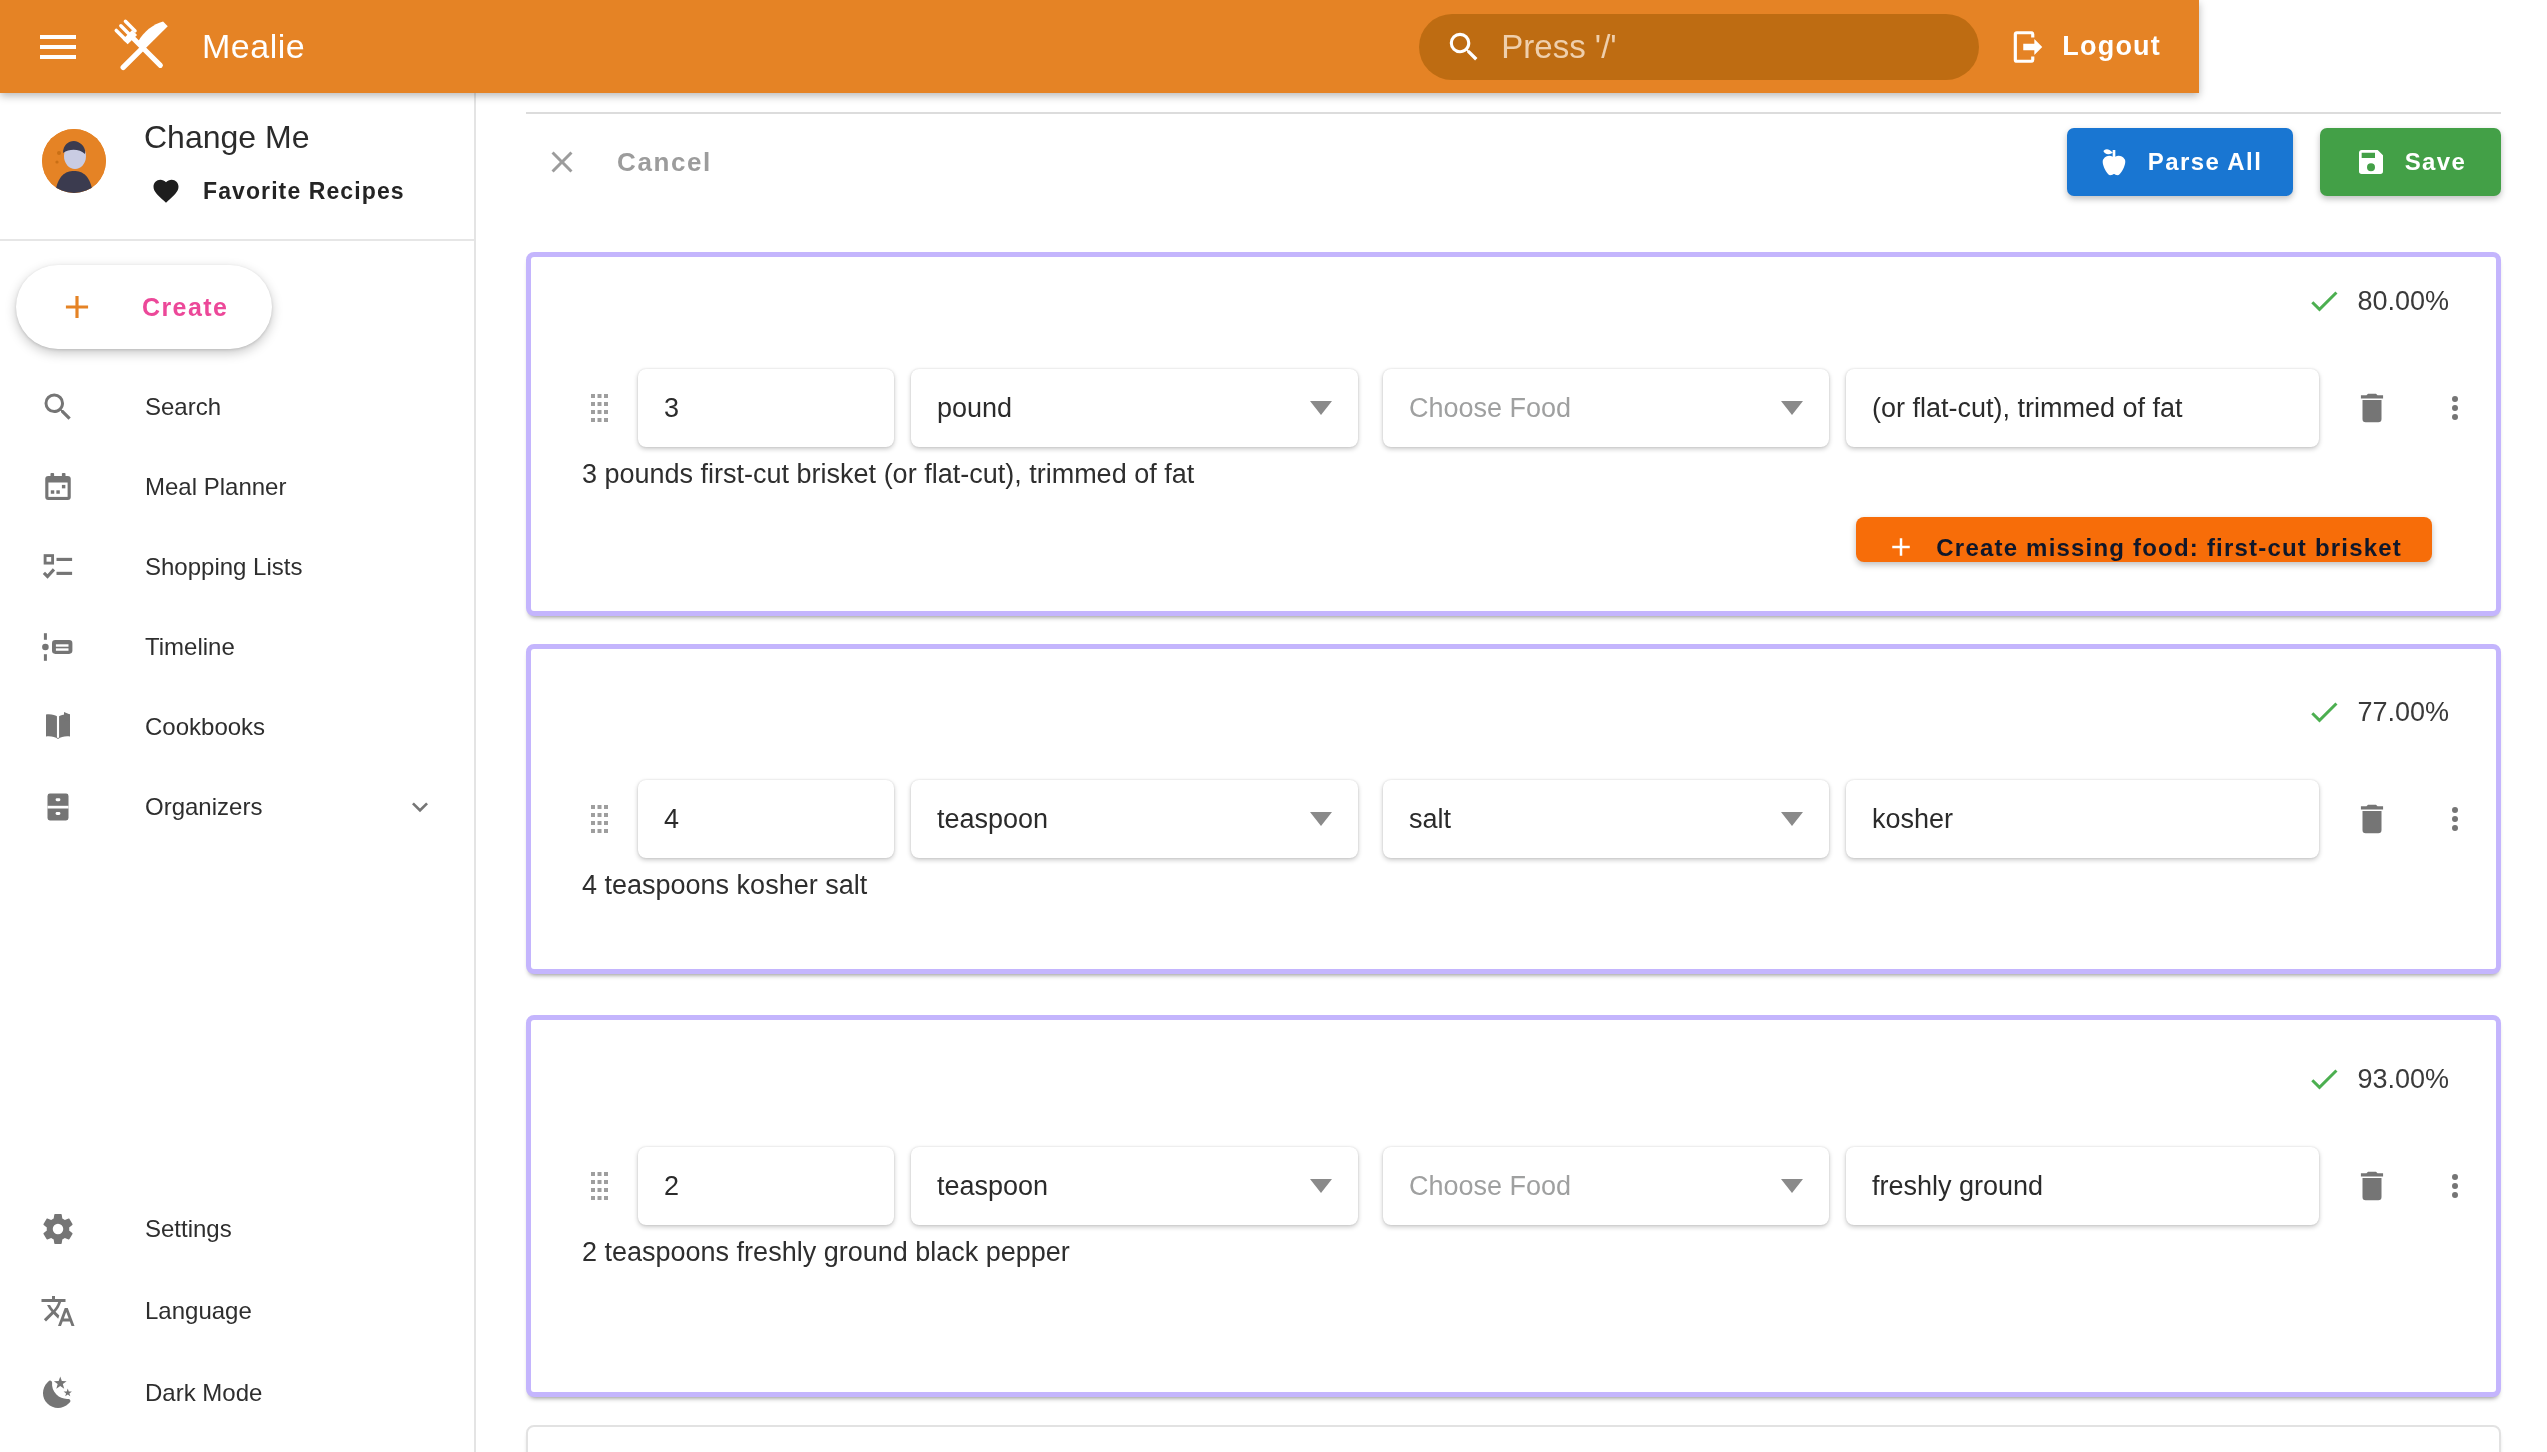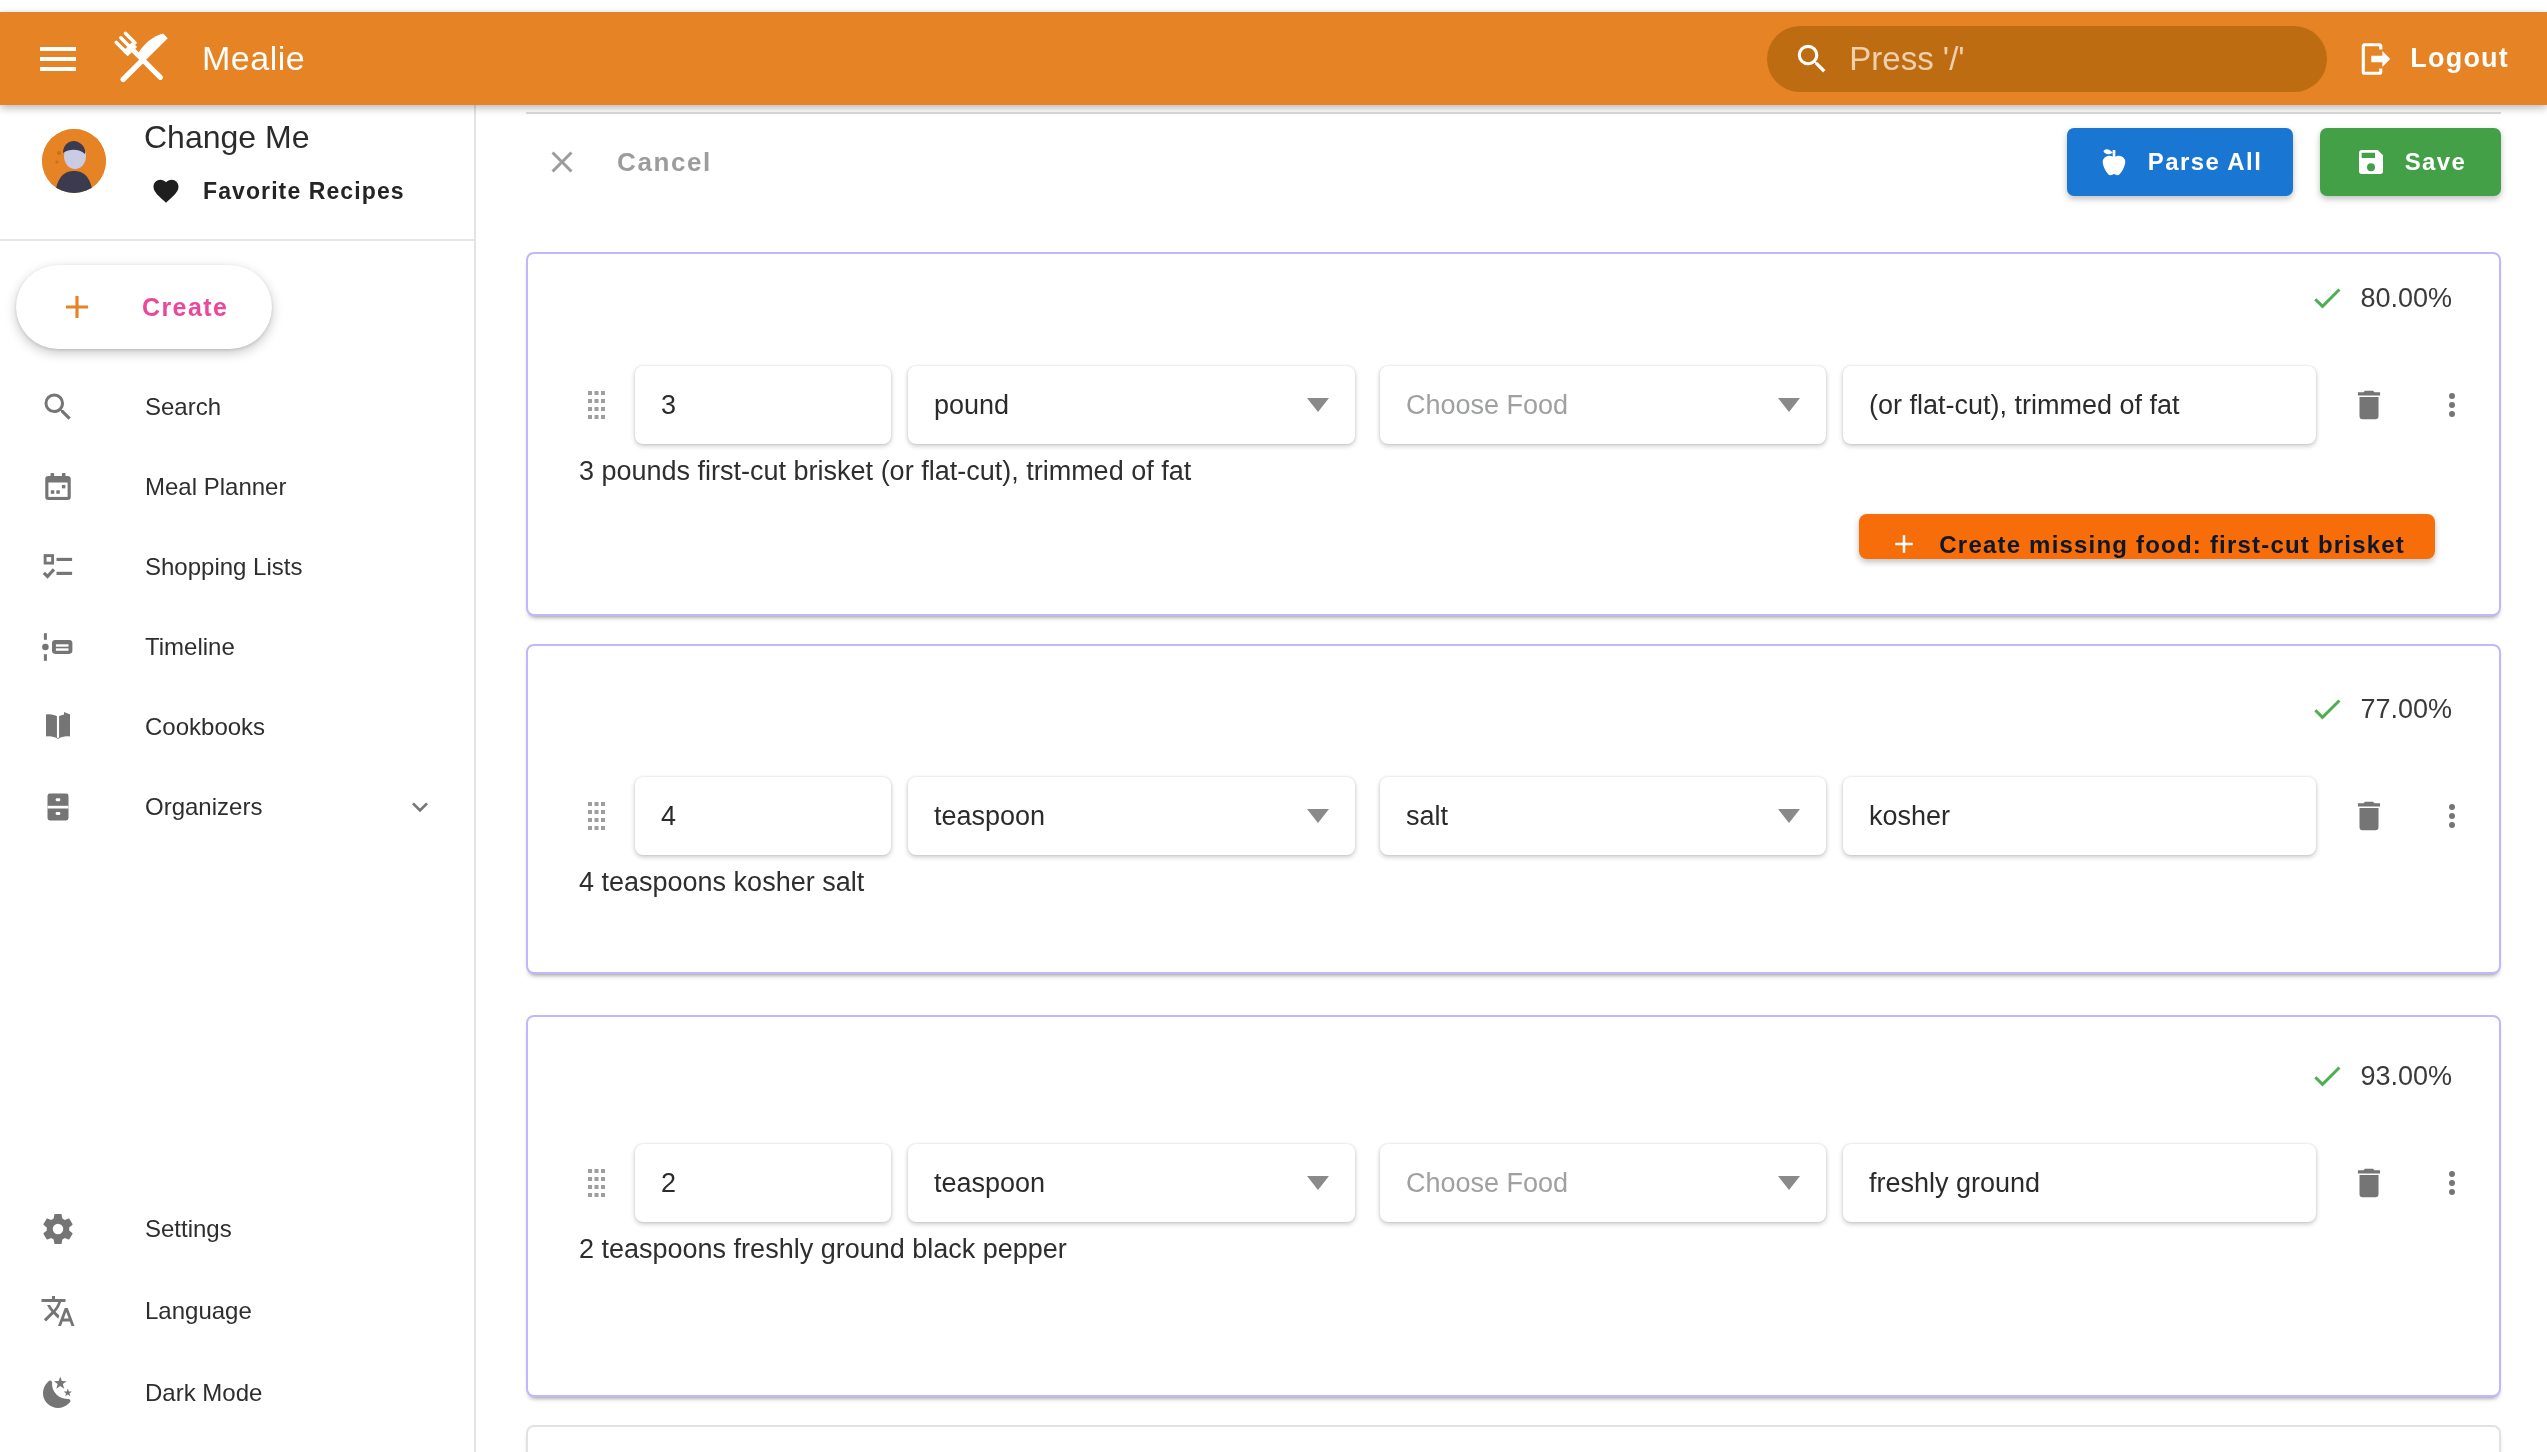--- a/index.html
+++ b/index.html
@@ -1,22 +1,22 @@
 <!DOCTYPE html>
 <html><head>
 <meta charset="utf-8">
 <style>
   * { margin:0; padding:0; box-sizing:border-box; }
   html,body { width:2547px; height:1453px; overflow:hidden; background:#fff;
               font-family:"Liberation Sans","DejaVu Sans",sans-serif; }
 
   
-  .navbar { position:absolute; left:0; top:0; width:2547px; height:93px;
+  .navbar { position:absolute; left:0; top:0; width:2199px; height:93px;
             background:#E58325; display:flex; align-items:center;
-            box-shadow:0 3px 8px rgba(0,0,0,0.28); z-index:30;margin-top:12px; }
+            box-shadow:0 3px 8px rgba(0,0,0,0.28); z-index:30; }
   .hamburger { margin-left:26px; width:64px; height:64px; display:flex;
                align-items:center; justify-content:center; cursor:pointer; }
   .logo { margin-left:14px; width:76px; height:76px; }
   .app-title { margin-left:22px; color:#fff; font-size:34px; letter-spacing:0.5px; }
   .search-pill { margin-left:auto; width:560px; height:66px; border-radius:33px;
                  background:#BE6C12; display:flex; align-items:center; padding:0 26px; }
   .search-pill .ph { margin-left:18px; font-size:33px; color:rgba(255,240,224,0.75); }
   .logout-btn { margin-left:30px; margin-right:38px; display:flex; align-items:center;
                 gap:15px; color:#fff; font-size:27px; font-weight:700;
                 letter-spacing:1.2px; cursor:pointer; }
@@ -60,21 +60,21 @@
   .cancel-btn span { font-size:26px; font-weight:700; letter-spacing:1.6px; color:#9C9C9C; }
   .btn { display:flex; align-items:center; justify-content:center; gap:18px;
          border-radius:7px; color:#fff; font-size:24px; font-weight:700;
          letter-spacing:1.4px; cursor:pointer;
          box-shadow:0 3px 6px rgba(0,0,0,0.25); }
   .parse-all { position:absolute; left:1589px; top:35px; width:226px; height:68px; background:#1976D2; }
   .save-btn  { position:absolute; left:1842px; top:35px; width:181px; height:68px; background:#43A047; }
 
   
   .card { position:absolute; left:48px; width:1975px; background:#fff;
-          border:2px solid #c4b5fd; border-radius:8px; --off:0px;
+          border:5px solid #c4b5fd; border-radius:8px; --off:0px;
           box-shadow:0 4px 5px -3px rgba(0,0,0,0.45); }
   .card-0 { top:159px; height:364px; }
   .card-1 { top:551px; height:330px; --off:19px; }
   .card-2 { top:922px; height:382px; --off:15px; }
   .card-stub { position:absolute; left:48px; top:1332px; width:1975px; height:60px;
                background:#fff; border:2px solid #E2E2E2; border-radius:8px;
                box-shadow:0 4px 5px -3px rgba(0,0,0,0.45); }
 
   .conf-row { position:absolute; top:calc(26px + var(--off)); right:47px;
               display:flex; align-items:center; gap:15px; }

